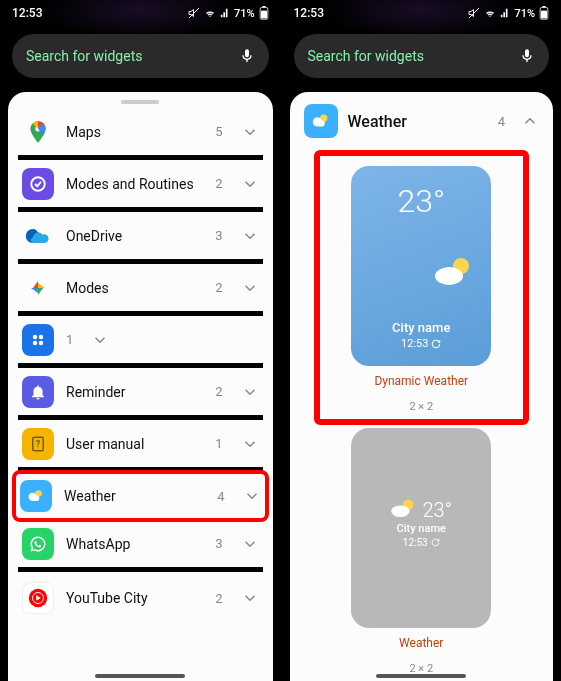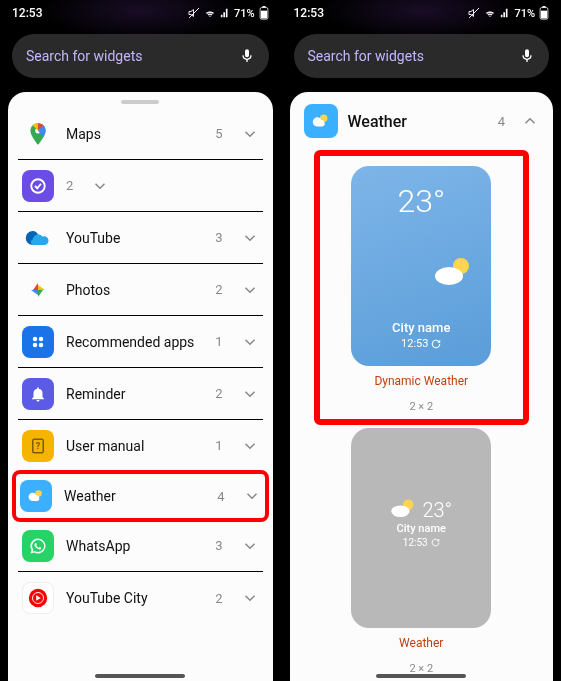--- a/index.html
+++ b/index.html
@@ -33,21 +33,21 @@
   .statusbar .right { display: flex; align-items: center; gap: 4px; }
   .statusbar .right span { font-size: 11px; }
   .searchbar {
     margin: 8px 12px;
     height: 44px;
     background: #2a2a2a;
     border-radius: 22px;
     display: flex;
     align-items: center;
     padding: 0 14px;
-    color: #c4b5fd;
+    color: #86efac;
     font-size: 14px;
     justify-content: space-between;
   }
   .searchbar .mic { color: #fff; }
   .sheet {
     margin: 6px 8px 0 8px;
     background: #fcfcfc;
     border-radius: 18px 18px 0 0;
     flex: 1;
     overflow: hidden;
@@ -69,21 +69,21 @@
     background: #ccc;
     border-radius: 2px;
     margin: 8px auto 4px auto;
   }
   
   .wlist { padding: 0 10px; }
   .row {
     display: flex;
     align-items: center;
     height: 52px;
-    border-bottom: 1px solid #000000;
+    border-bottom: 5px solid #000000;
     gap: 12px;
     padding: 0 4px;
   }
   .row:last-child { border-bottom: none; }
   .row .icon {
     width: 32px;
     height: 32px;
     border-radius: 8px;
     display: flex;
     align-items: center;
@@ -222,72 +222,72 @@
           </span>
       </div>
 
       <div class="row">
         <div class="icon" style="background:#6b4de6">
           <svg width="18" height="18" viewBox="0 0 24 24" fill="none" stroke="#fff" stroke-width="2.5">
               <circle cx="12" cy="12" r="9"></circle>
               <polyline points="8 12 11 15 16 9"></polyline>
             </svg>
         </div>
+        <span class="label">Modes and Routines</span>
         <span class="count">2</span>
         <span class="chev">
             <svg width="18" height="18" viewBox="0 0 24 24" fill="none" stroke="#888" stroke-width="2">
               <polyline points="6 9 12 15 18 9"></polyline>
             </svg>
           </span>
       </div>
 
       <div class="row">
         <div class="icon">
           <svg width="28" height="20" viewBox="0 0 32 20">
               <path fill="#0364b8" d="M10 18a8 8 0 010-16c3 0 5 2 6 4a6 6 0 016 6 5 5 0 01-5 6H10z"></path>
               <path fill="#28a8ea" d="M13 18h10a5 5 0 000-10c-1 0-2 0-2 1-1-2-3-3-5-3-3 0-6 3-6 6 0 0-2 0-2 3s2 3 5 3z"></path>
             </svg>
         </div>
-        <span class="label">YouTube</span>
+        <span class="label">OneDrive</span>
         <span class="count">3</span>
         <span class="chev">
             <svg width="18" height="18" viewBox="0 0 24 24" fill="none" stroke="#888" stroke-width="2">
               <polyline points="6 9 12 15 18 9"></polyline>
             </svg>
           </span>
       </div>
 
       <div class="row">
         <div class="icon">
           <svg width="24" height="24" viewBox="0 0 24 24">
               <path fill="#ea4335" d="M12 12V5l-5 7z"></path>
               <path fill="#fbbc04" d="M12 12h7l-7-5z"></path>
               <path fill="#34a853" d="M12 12v7l5-7z"></path>
               <path fill="#4285f4" d="M12 12H5l7 5z"></path>
             </svg>
         </div>
-        <span class="label">Photos</span>
+        <span class="label">Modes</span>
         <span class="count">2</span>
         <span class="chev">
             <svg width="18" height="18" viewBox="0 0 24 24" fill="none" stroke="#888" stroke-width="2">
               <polyline points="6 9 12 15 18 9"></polyline>
             </svg>
           </span>
       </div>
 
       <div class="row">
         <div class="icon" style="background:#1a73e8">
           <svg width="18" height="18" viewBox="0 0 24 24" fill="#fff">
               <circle cx="8" cy="8" r="3"></circle>
               <circle cx="16" cy="8" r="3"></circle>
               <circle cx="8" cy="16" r="3"></circle>
               <circle cx="16" cy="16" r="3"></circle>
             </svg>
         </div>
-        <span class="label">Recommended apps</span>
         <span class="count">1</span>
         <span class="chev">
             <svg width="18" height="18" viewBox="0 0 24 24" fill="none" stroke="#888" stroke-width="2">
               <polyline points="6 9 12 15 18 9"></polyline>
             </svg>
           </span>
       </div>
 
       <div class="row">
         <div class="icon" style="background:#5b5be6">

